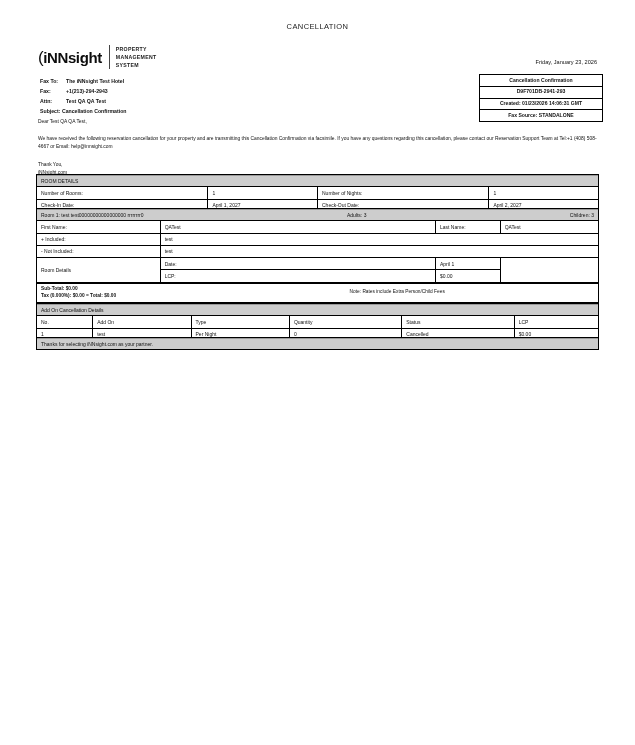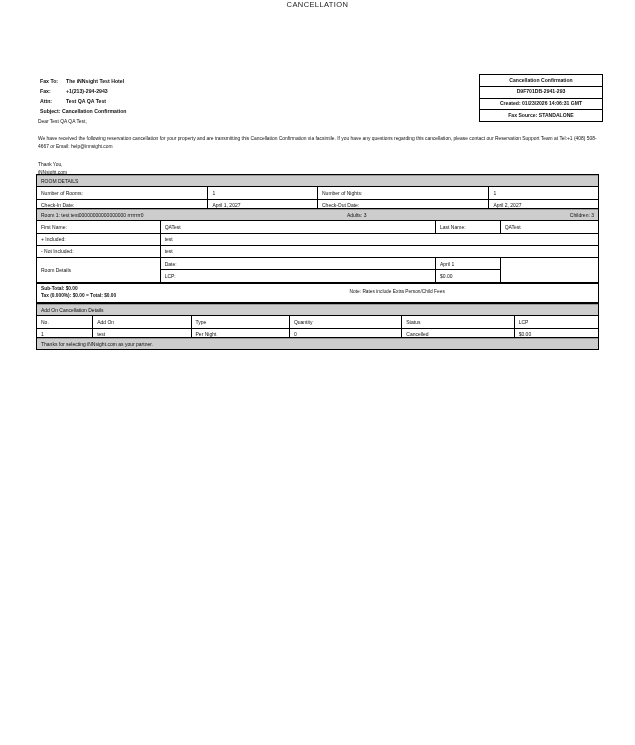--- a/index.html
+++ b/index.html
@@ -20,20 +20,21 @@
     height: 745px;
     position: relative;
     box-sizing: border-box;
   }
 
   
   .doc-title {
     text-align: center;
     font-size: 7.5px;
     letter-spacing: 0.4px;
+    padding-top: 22px;
     color: #1a1a1a;
   }
 
   
   .header {
     position: relative;
     margin-top: 14px;
     height: 42px;
   }
   .logo-wrap {
@@ -211,20 +212,34 @@
     padding: 3px 4px;
   }
 </style>
 </head>
 <body>
 
 <div class="page">
 
   <div class="doc-title">CANCELLATION</div>
 
+  <div class="header">
+    <div class="logo-wrap">
+      <div class="logo-mark">
+        <span class="paren">(</span><span>i</span><span>NN</span><span>sight</span>
+      </div>
+      <div class="logo-divider"></div>
+      <div class="logo-sub">
+        <div>PROPERTY</div>
+        <div>MANAGEMENT</div>
+        <div>SYSTEM</div>
+      </div>
+    </div>
+    <div class="header-date">Friday, January 23, 2026</div>
+  </div>
 
   <div class="fax-meta">
     <div class="row">
       <span class="lbl">Fax To:</span><span class="val">The iNNsight Test Hotel</span>
     </div>
     <div class="row">
       <span class="lbl">Fax:</span><span class="val">+1(213)-294-2943</span>
     </div>
     <div class="row">
       <span class="lbl">Attn:</span><span class="val">Test QA QA Test</span>

